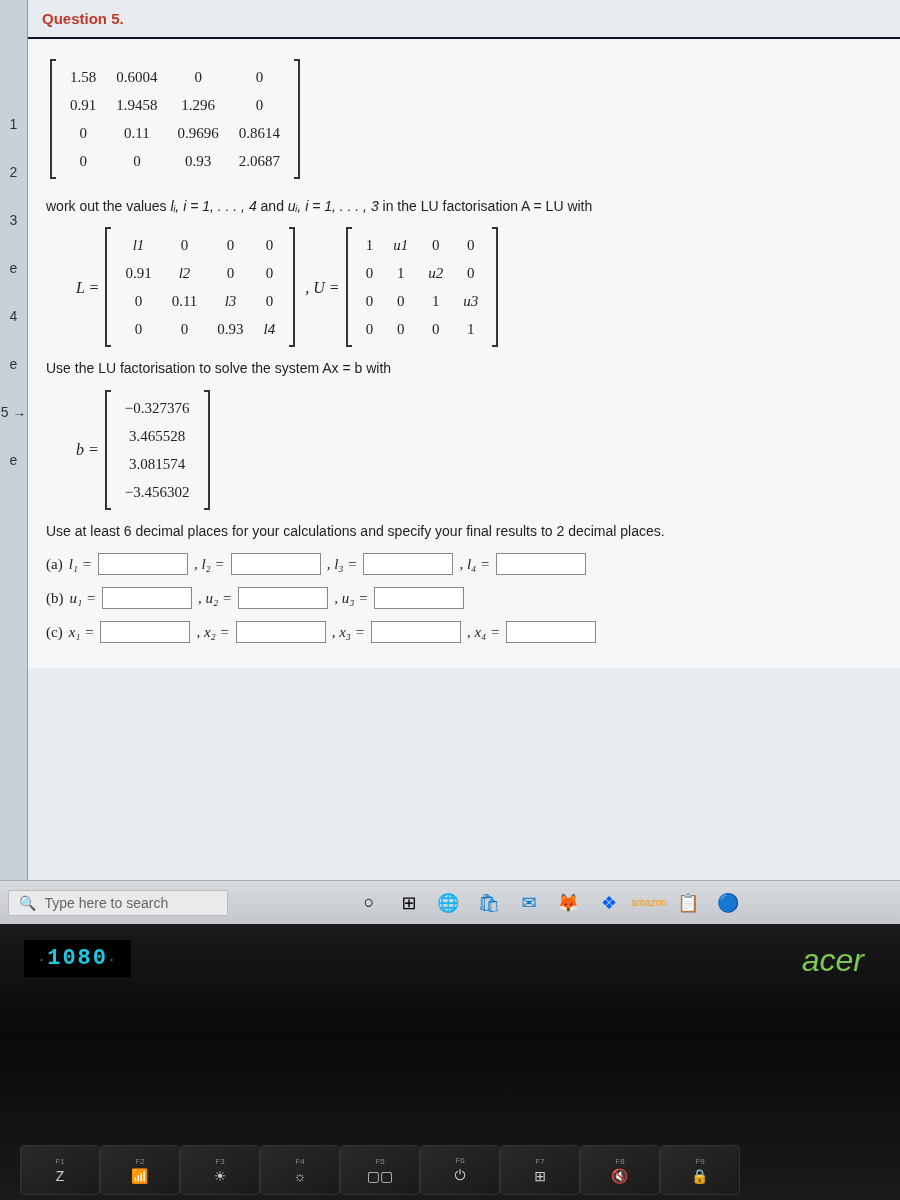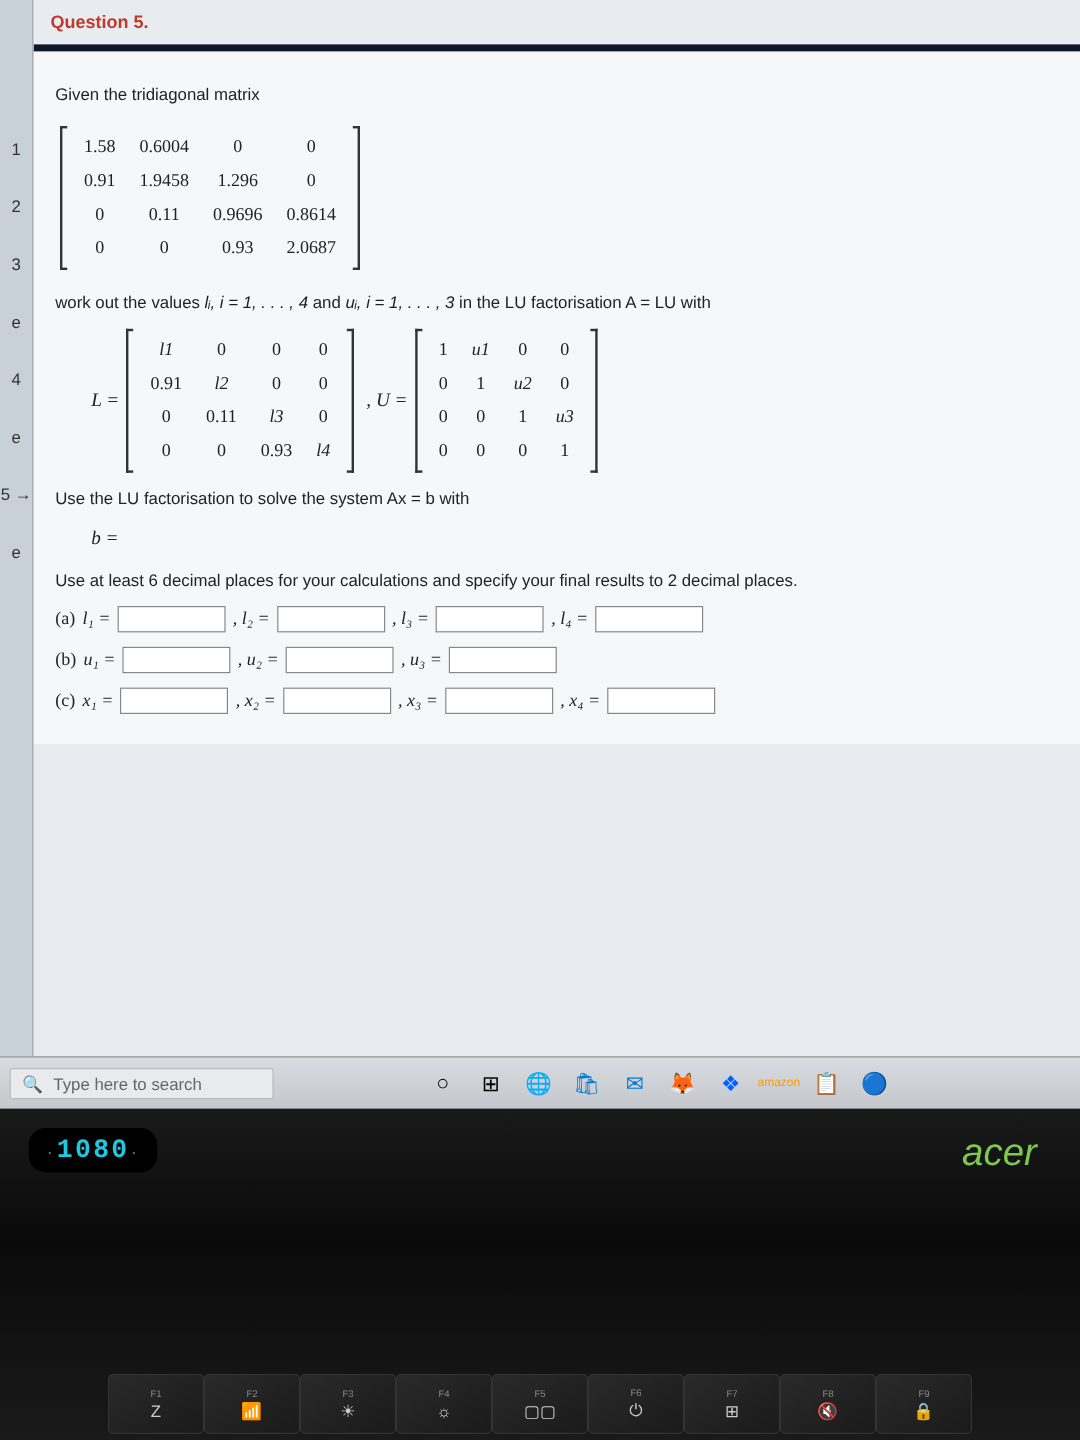--- a/index.html
+++ b/index.html
@@ -39,21 +39,21 @@
       flex: 1;
       background: #e8ecf0;
       padding: 0;
       overflow: hidden;
     }
     .question-header {
       background: #e8ecf0;
       padding: 10px 14px;
       font-weight: bold;
       color: #c0392b;
-      border-bottom: 6px solid #0f172a;
+      border-bottom: 2px solid #0f172a;
       font-size: 15px;
     }
     .question-body {
       background: #f5f7f9;
       padding: 14px 18px;
       font-size: 14px;
       color: #222;
       line-height: 1.6;
     }
     .matrix-wrap {
@@ -170,41 +170,41 @@
     .model-badge {
       position: absolute;
       top: 16px;
       left: 24px;
       background: #000;
       color: #1ec8e0;
       font-family: 'Courier New', monospace;
       font-weight: bold;
       font-size: 22px;
       padding: 6px 14px;
-      border-radius: 14px;
+      border-radius: 0;
       letter-spacing: 2px;
     }
     .brand {
       position: absolute;
       top: 18px;
       right: 36px;
       color: #7ec850;
       font-family: Arial, sans-serif;
       font-size: 32px;
       font-style: italic;
       font-weight: 300;
     }
     .keyboard-row {
       position: absolute;
       bottom: 0;
       left: 0; right: 0;
       height: 60px;
       display: flex;
       align-items: center;
-      justify-content: center;
+      justify-content: flex-start;
       padding: 0 20px;
     }
     .fkey {
       width: 80px;
       height: 50px;
       background: linear-gradient(145deg, #2a2a2a, #1a1a1a);
       border: 1px solid #333;
       border-radius: 4px;
       display: flex;
       flex-direction: column;
@@ -229,21 +229,20 @@
     <div>4</div>
     <div>e</div>
     <div>5 →</div>
     <div>e</div>
   </div>
 
   <div class="question-panel">
     <div class="question-header">Question 5.</div>
     <div class="question-body">
       
-      <div class="para">Given the tridiagonal matrix</div>
       
       <div class="matrix-wrap">
         <div class="matrix left-tick">
           <span class="bracket-r" style="top:0"></span>
           <span class="bracket-r" style="bottom:0"></span>
           <table>
             <tbody>
                 <tr>
                   <td>1.58</td>
                   <td>0.6004</td>
@@ -343,20 +342,40 @@
                 </tr>
           </tbody>
             </table>
         </div>
       </div>
       
       <div class="para">Use the LU factorisation to solve the system Ax = b with</div>
       
       <div style="display:flex;align-items:center;margin-left:30px">
         <span class="math-label">b =</span>
+        <div class="matrix left-tick">
+          <span class="bracket-r" style="top:0"></span>
+          <span class="bracket-r" style="bottom:0"></span>
+          <table>
+            <tbody>
+                <tr>
+                  <td>−0.327376</td>
+                </tr>
+            <tr>
+                  <td>3.465528</td>
+                </tr>
+            <tr>
+                  <td>3.081574</td>
+                </tr>
+            <tr>
+                  <td>−3.456302</td>
+                </tr>
+          </tbody>
+            </table>
+        </div>
       </div>
       
       
       <div class="para">Use at least 6 decimal places for your calculations and specify your final results to 2 decimal places.</div>
       
       <div class="answer-row">
         <span>(a)</span>
         <span class="ital">l₁ =</span>
         <input type="text" style="">
         <span class="ital">, l₂ =</span>

